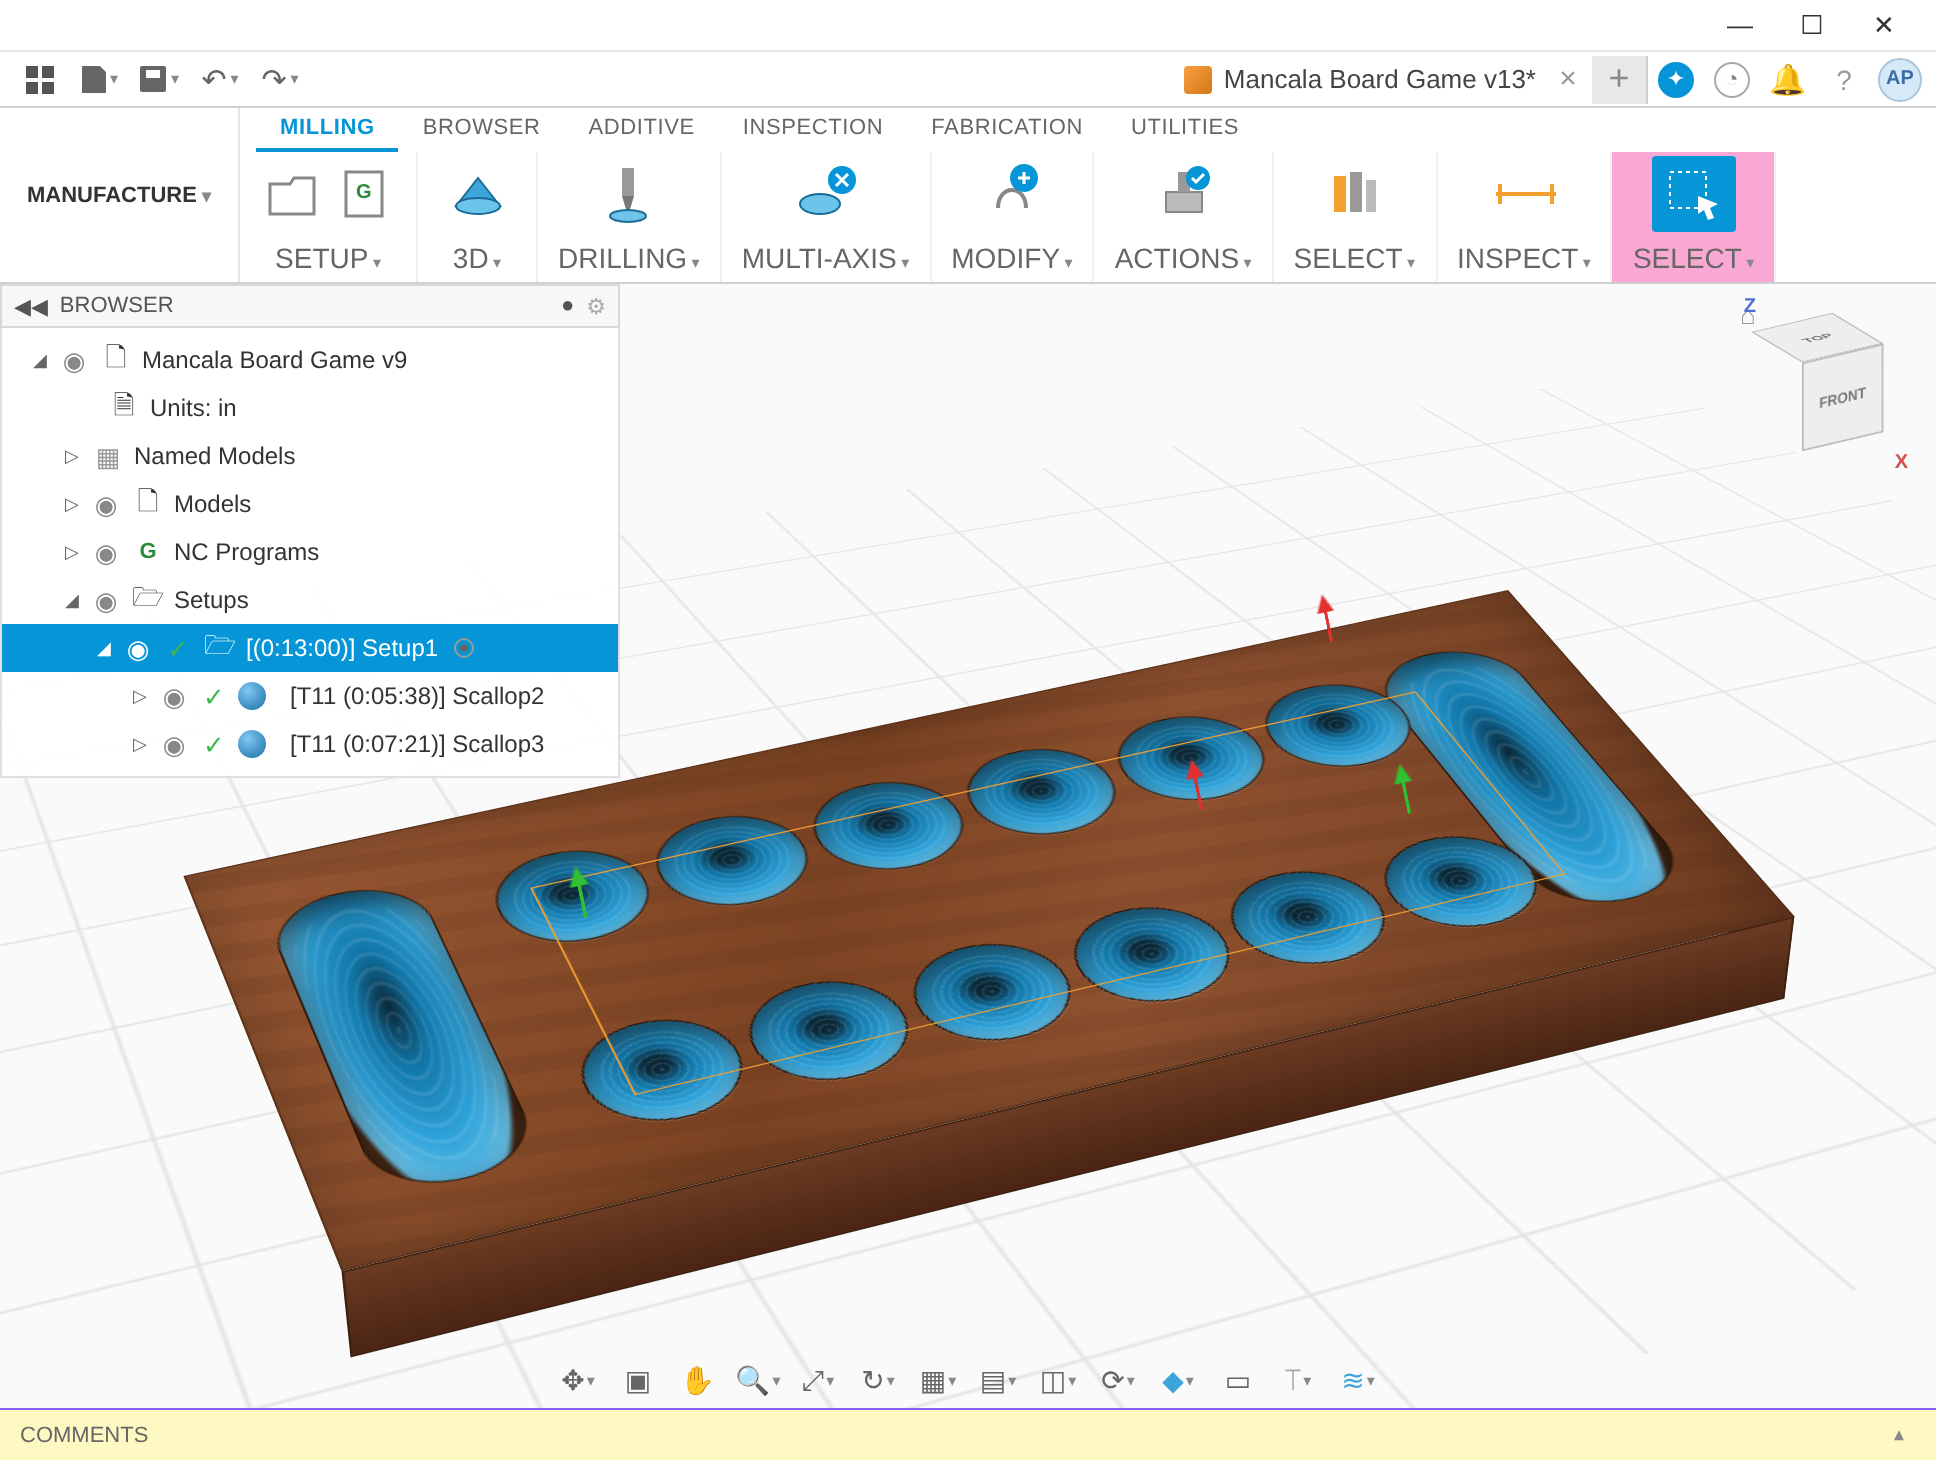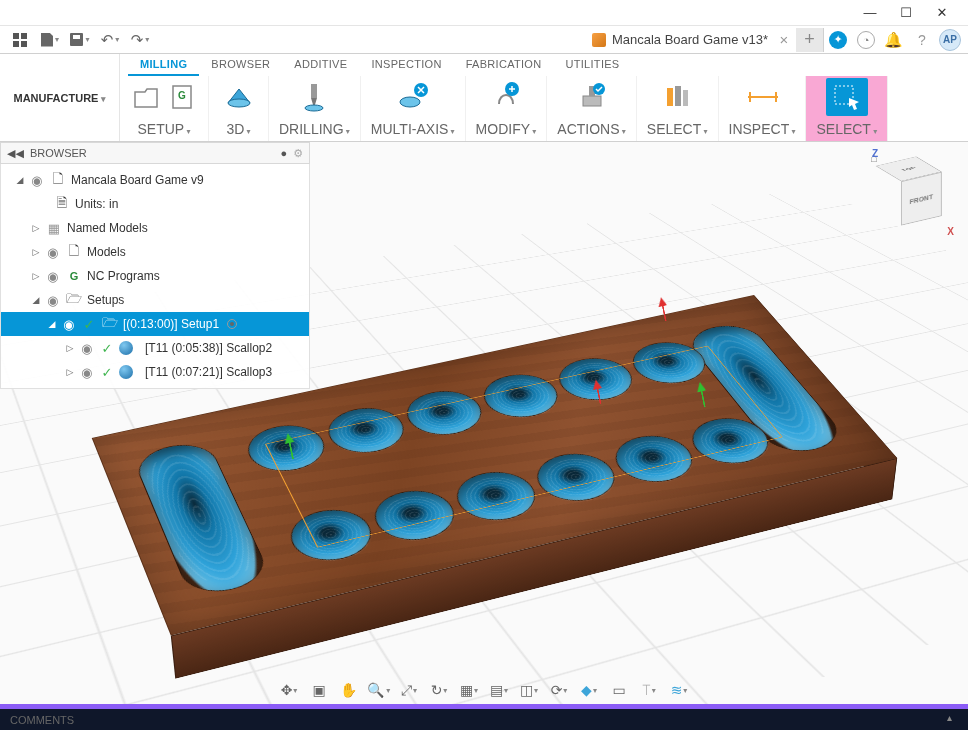--- a/index.html
+++ b/index.html
@@ -101,21 +101,21 @@
 .marker .head { position:absolute; top:-6px; left:-4px; width:0; height:0; border-left:5px solid transparent; border-right:5px solid transparent; border-bottom:10px solid currentColor; }
 .marker.red { color: #e03030; }
 .marker.green { color: #30c030; }
 
 
 .navbar { position: absolute; bottom: 26px; left: 0; right: 0; height: 28px; display: flex; align-items: center; justify-content: center; gap: 4px; }
 .nav-btn { width: 26px; height: 22px; display:flex; align-items:center; justify-content:center; color:#666; font-size: 14px; cursor: pointer; }
 .nav-btn.caret::after { content:"▾"; font-size:8px; color:#888; margin-left:1px; }
 
 
-.comments { position: absolute; bottom: 0; left: 0; right: 0; height: 26px; background: #0f172a; border-top: 5px solid #8b5cf6; display:flex; align-items:center; padding: 0 10px; font-size: 11px; color:#666; }
+.comments { position: absolute; bottom: 0; left: 0; right: 0; height: 26px; background: #fef9c3; border-top: 1px solid #8b5cf6; display:flex; align-items:center; padding: 0 10px; font-size: 11px; color:#666; }
 .comments .chev { font-size: 10px; margin-left: auto; margin-right: 6px; color:#888; transform: rotate(180deg); }
 
 
 .i-grid { width:14px; height:14px; background:
   linear-gradient(#555,#555) 0 0/6px 6px no-repeat,
   linear-gradient(#555,#555) 8px 0/6px 6px no-repeat,
   linear-gradient(#555,#555) 0 8px/6px 6px no-repeat,
   linear-gradient(#555,#555) 8px 8px/6px 6px no-repeat; }
 .i-file { width:12px; height:14px; background:#666; clip-path: polygon(0 0,70% 0,100% 25%,100% 100%,0 100%); }
 .i-save { width:13px; height:13px; background:#666; border-radius:1px; position:relative; }

